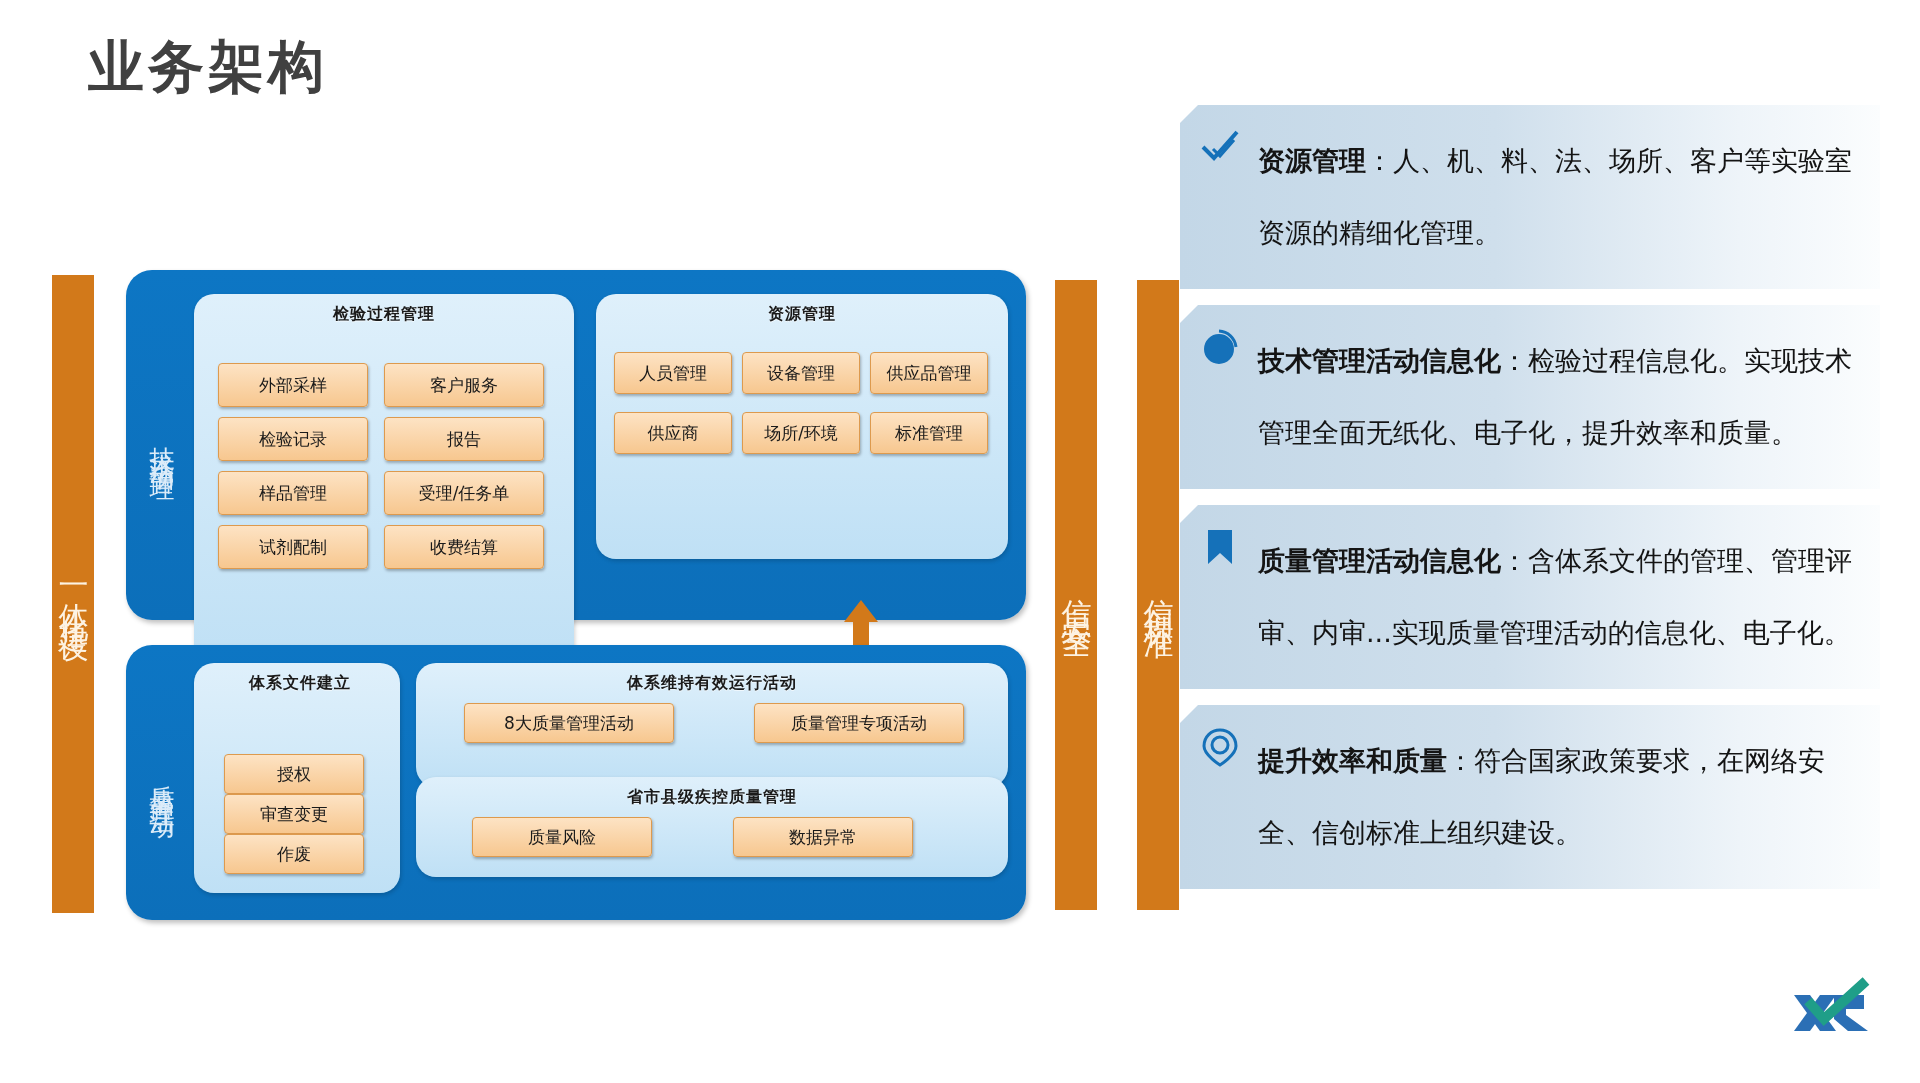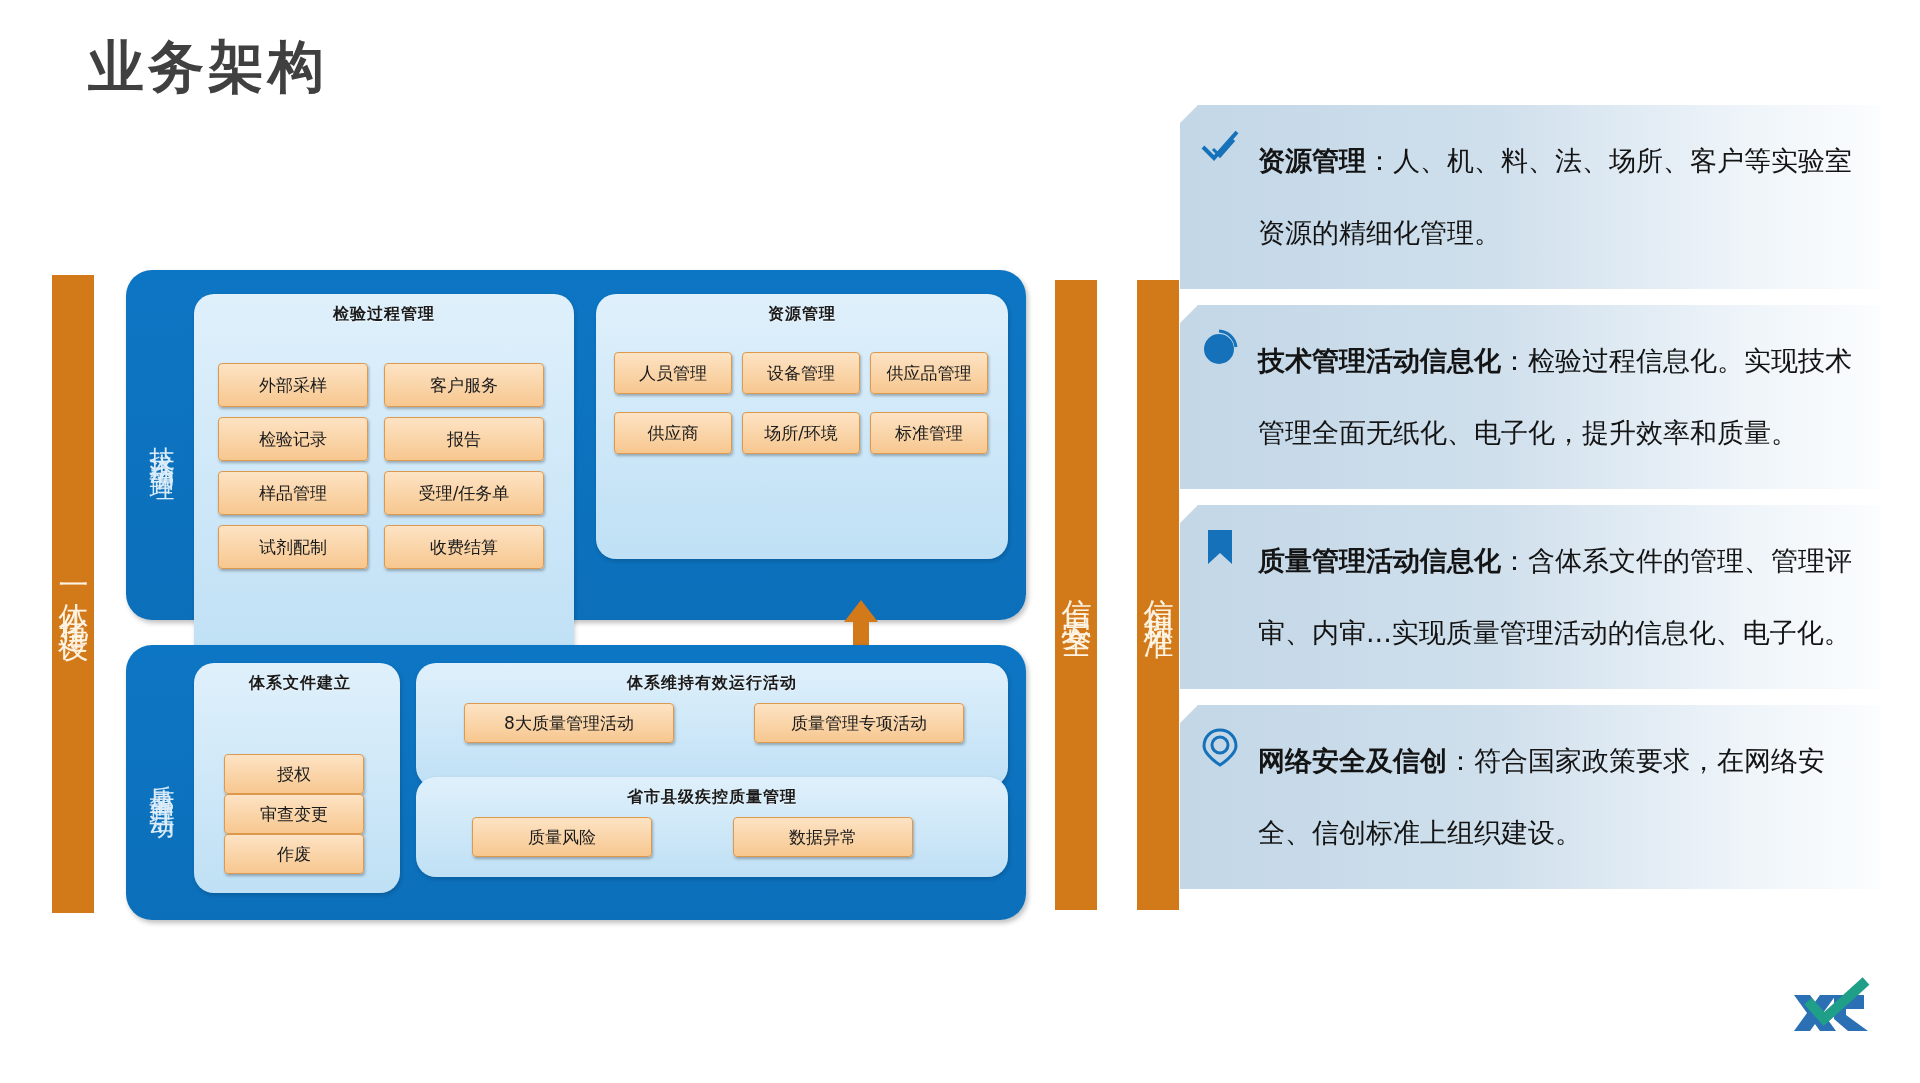--- a/index.html
+++ b/index.html
@@ -240,21 +240,21 @@
       <span class="lead">质量管理活动信息化</span><span>：</span><span>含体系文件的管理、管理评审、内审...实现质量管理活动的信息化、电子化。</span>
     </p>
   </div>
 
   <div class="bullet notch">
     <svg class="bicon" viewBox="0 0 40 40">
       <path d="M20 3 C11 3 4 10 4 19 C4 28 20 38 20 38 C20 38 36 28 36 19 C36 10 29 3 20 3 Z" fill="none" stroke="#1571b9" stroke-width="3"></path>
       <circle cx="20" cy="18" r="8" fill="none" stroke="#1571b9" stroke-width="3"></circle>
     </svg>
     <p>
-      <span class="lead">网络安全及信创</span><span>：</span><span>符合国家政策要求，在网络安全、信创标准上组织建设。</span>
+      <span class="lead">提升效率和质量</span><span>：</span><span>符合国家政策要求，在网络安全、信创标准上组织建设。</span>
     </p>
   </div>
 </div>
 
 <svg class="logo" viewBox="0 0 92 72">
   <polygon points="4,20 20,20 46,56 30,56" fill="#2b6fb5"></polygon>
   <polygon points="30,20 46,20 20,56 4,56" fill="#2b6fb5"></polygon>
   <polygon points="44,20 74,20 74,34 56,34 56,40 78,56 58,56 44,44" fill="#2b6fb5"></polygon>
   <polyline points="18,26 34,44 76,6" fill="none" stroke="#1f9e88" stroke-width="10"></polyline>
 </svg>

